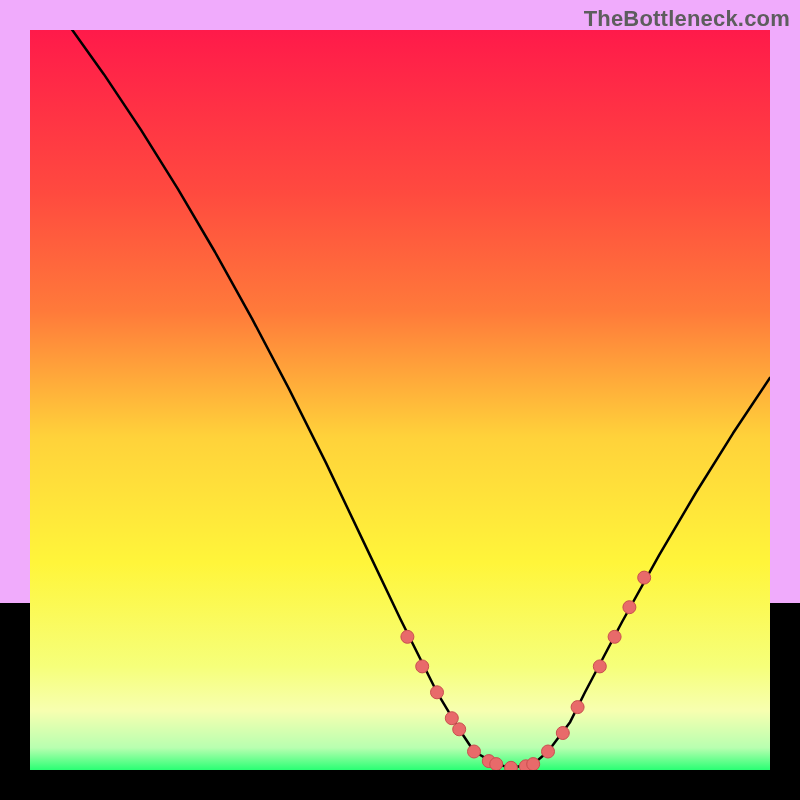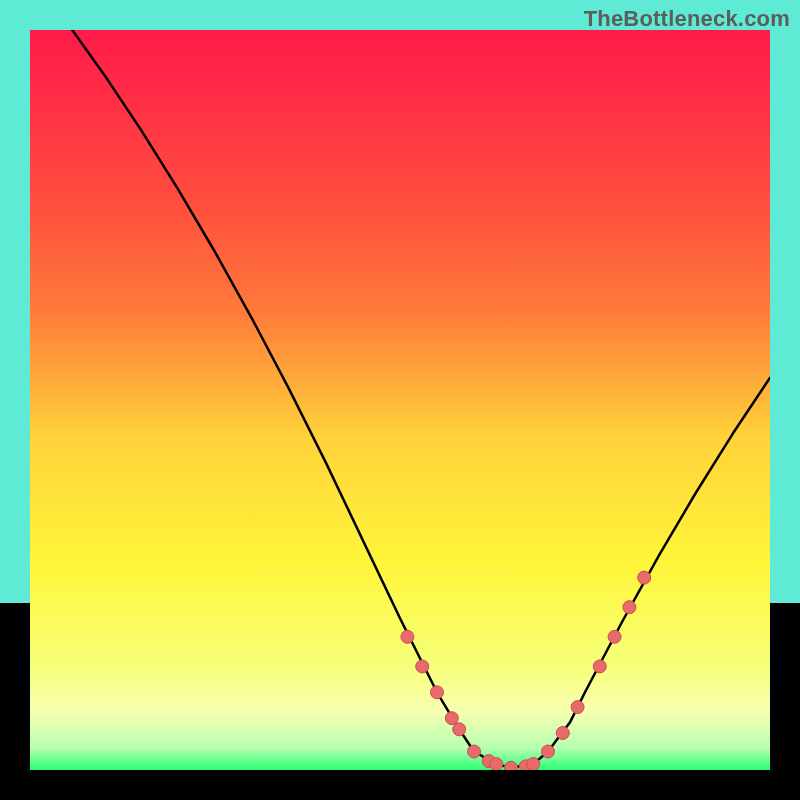--- a/index.html
+++ b/index.html
@@ -1,21 +1,21 @@
 <!DOCTYPE html>
 <html><head>
 <meta charset="utf-8">
 <style>
   * { margin: 0; padding: 0; box-sizing: border-box; }
   html, body { width: 800px; height: 800px; overflow: hidden; background: #000; }
   .frame {
     position: relative;
     width: 800px;
     height: 603px;
-    background: #5eead4;
+    background: #f0abfc;
   }
   .watermark {
     position: absolute;
     top: 6px;
     right: 10px;
     font-family: Arial, Helvetica, sans-serif;
     font-size: 22px;
     font-weight: 600;
     color: #5d5d5d;
     letter-spacing: 0.2px;

